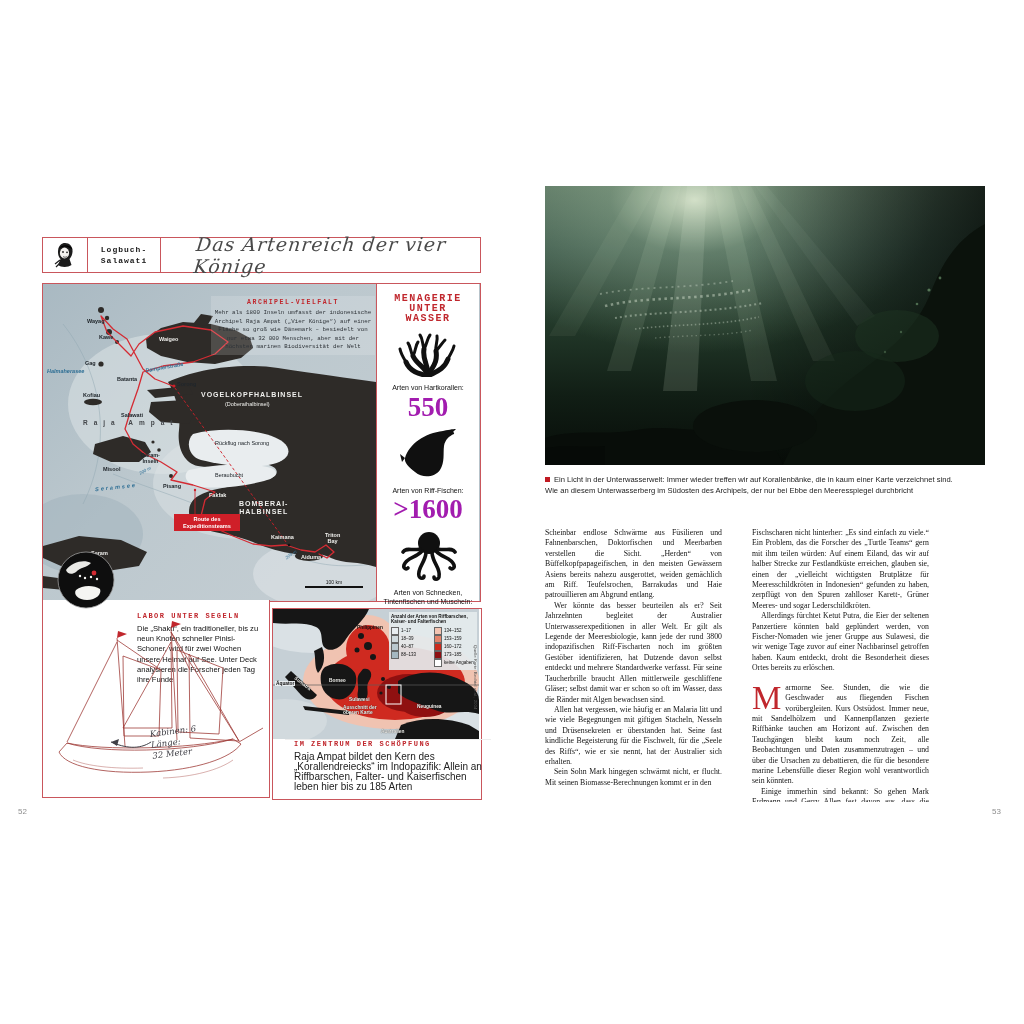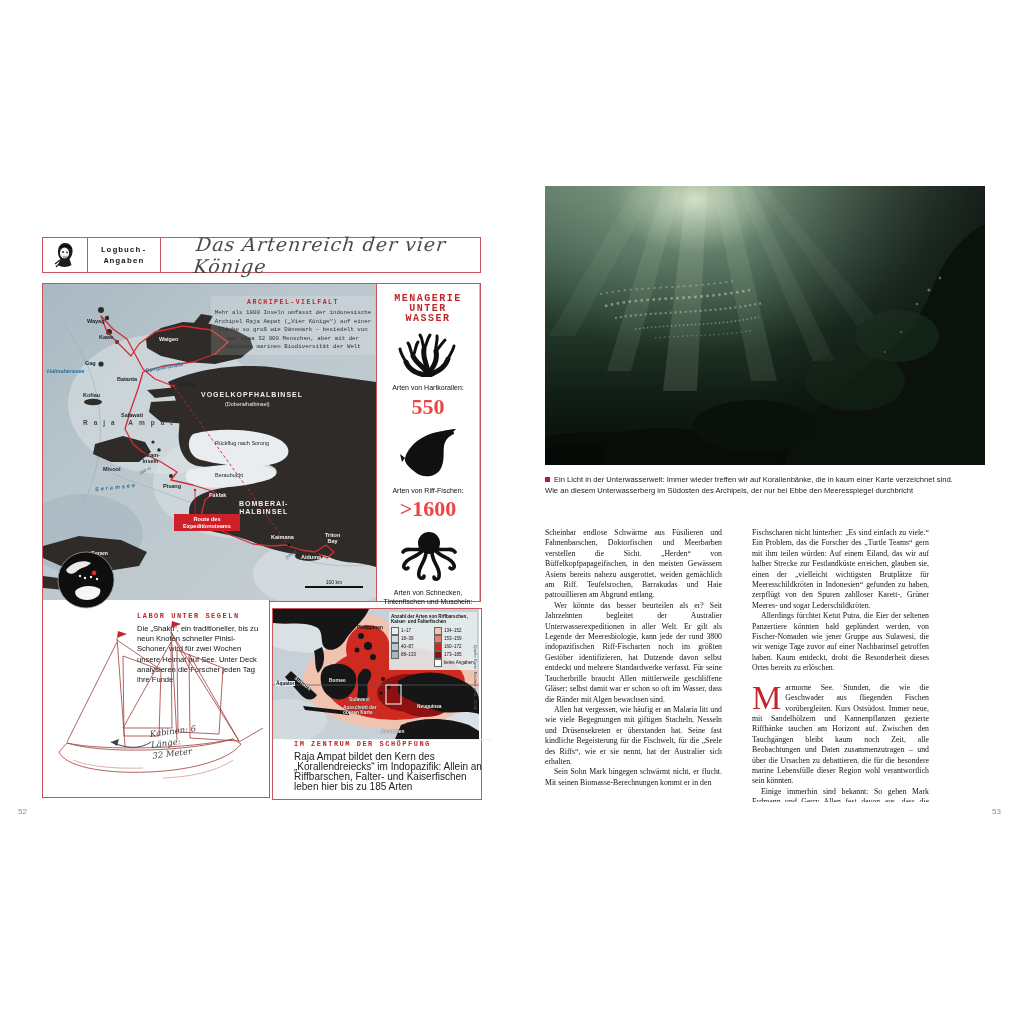--- a/index.html
+++ b/index.html
@@ -32,21 +32,21 @@
   .route-box{position:absolute;left:131px;top:230px;width:64px;background:#cf1f28;color:#fff;
              font-size:5.6px;font-weight:bold;text-align:center;line-height:7px;padding:1.5px 1px;white-space:pre-line;}
   .scalebar{position:absolute;left:262px;top:295px;width:58px;text-align:center;font-size:5px;color:#111;}
   .scalebar .bar{height:1.5px;background:#111;margin-top:1px;}
 
   
   .stats-col{width:103px;border-left:1px solid #c9565c;background:#fff;text-align:center;padding-top:10px;box-sizing:border-box;}
   .stats-title{font-family:"Liberation Mono",monospace;font-size:10px;font-weight:bold;letter-spacing:1.5px;color:#c0272d;line-height:10px;white-space:pre-line;}
   .stat-item{margin-top:7px;}
   .stat-label{font-size:7px;line-height:8.5px;color:#111;white-space:pre-line;margin-top:3px;}
-  .stat-value{font-family:"Liberation Serif",serif;font-size:22px;font-weight:bold;color:#ef4444;line-height:28px;}
+  .stat-value{font-family:"Liberation Serif",serif;font-size:27px;font-weight:bold;color:#a21caf;line-height:28px;}
 
   
   .globe{left:56px;top:550px;width:60px;height:60px;z-index:5;}
 
   
   .lab-box{left:42px;top:600px;width:226px;height:197px;border:1px solid #c9565c;border-top:none;background:#fff;position:absolute;}
   .lab-title{position:absolute;left:94px;top:12px;font-family:"Liberation Mono",monospace;font-size:7px;font-weight:bold;letter-spacing:1.5px;color:#c0272d;}
   .lab-text{position:absolute;left:94px;top:24px;width:122px;font-size:7.6px;line-height:10.2px;color:#111;}
   .lab-note{position:absolute;left:108px;top:126px;font-family:"DejaVu Serif",serif;font-style:italic;
             font-size:8.5px;color:#3f3f46;transform:rotate(-7deg);line-height:11px;white-space:pre-line;}
@@ -92,21 +92,21 @@
       <path d="M13,2 C18,2 21,6 20.5,11 C20.3,14 19,16.5 17.5,18 L19.5,24 C16,26.5 9,26.5 6,24 L8.5,18 C6.5,16 5.5,12.5 6.2,8.5 C7,4.5 9.5,2 13,2 Z" fill="#1c1c1c"></path>
       <path d="M6.5,8 C9,3 18,2.5 20.8,8.5 L16.8,6.5 C13,4.5 9.5,5.5 6.5,8 Z" fill="#000"></path>
       <ellipse cx="12.5" cy="12" rx="4.6" ry="5.4" fill="#f4f2ef"></ellipse>
       <circle cx="11" cy="11" r="0.9" fill="#222"></circle>
         <circle cx="15" cy="11.3" r="0.9" fill="#222"></circle>
       <path d="M11,15.6 C12.3,16.5 14,16.4 15.2,15.4" stroke="#222" stroke-width="0.7" fill="none"></path>
       <path d="M4,26 L10,20 M3,23 L8,19" stroke="#1c1c1c" stroke-width="1.2"></path>
     </svg>
   </div>
   <div class="kicker-cell pre">Logbuch-
-Angaben</div>
+Salawati</div>
   <div class="title-cell">Das Artenreich der vier Könige</div>
 </div>
 
 <div class="abs main-block">
   <div class="map-area">
     <svg width="333" height="317" viewBox="0 0 333 317">
       <defs>
         <linearGradient id="sea" x1="0" y1="0" x2="1" y2="1">
           <stop offset="0" stop-color="#a9b9c2"></stop>
             <stop offset="0.45" stop-color="#bcc8ce"></stop>

